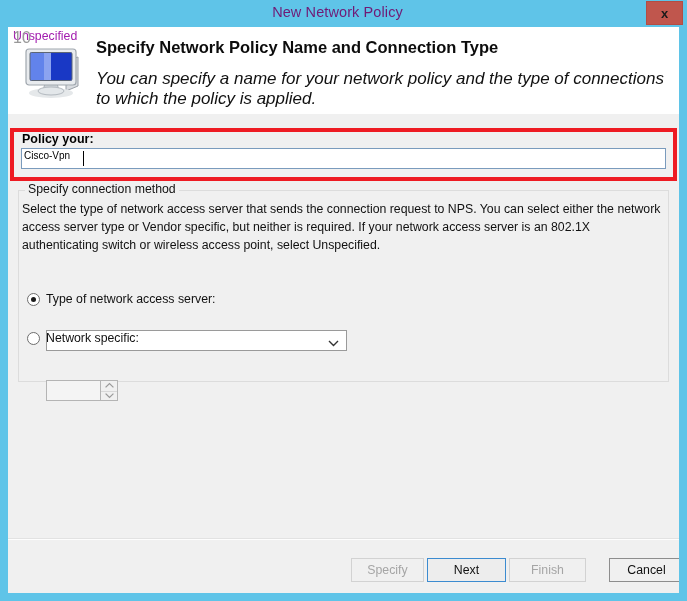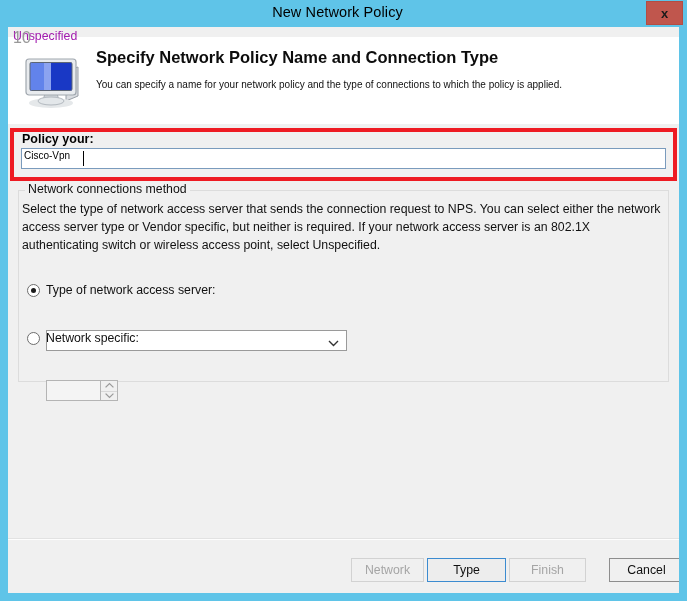--- a/index.html
+++ b/index.html
@@ -25,21 +25,21 @@
     width: 687px;
     height: 27px;
     background: #5fc4e8;
   }
   #title-text {
     position: absolute;
     left: 0; top: 4px;
     width: 675px;
     text-align: center;
     font-size: 14.5px;
-    color: #000000;
+    color: #701a75;
     letter-spacing: 0.1px;
     font-family: "Liberation Sans", sans-serif;
   }
   #close-button {
     position: absolute;
     right: 4px;
     top: 1px;
     width: 37px;
     height: 24px;
     background: #c0564d;
@@ -64,21 +64,20 @@
     background: #f0f0f0;
     overflow: hidden;
   }
   
   #header {
     position: absolute;
     left: 0; top: 0;
     width: 671px;
     height: 87px;
     background: #ffffff;
-    margin-top: 10px;
   }
   #header-icon {
     position: absolute;
     left: 12px;
     top: 12px;
     width: 70px;
     height: 62px;
   }
   #header-title {
     position: absolute;
@@ -87,23 +86,24 @@
     font-size: 16.5px;
     font-weight: bold;
     color: #0c0c0c;
     font-family: "Liberation Sans", sans-serif;
   }
   #header-subtitle {
     position: absolute;
     left: 88px;
     top: 42px;
     width: 575px;
-    font-size: 10px;
-    color: #111111;
-    font-family: "Liberation Sans", sans-serif;
+    font-size: 17px;
+    color: #111111;
+    font-family: "Liberation Sans", sans-serif;
+    font-style: italic;
   }
   
   #policy-name-highlight {
     position: absolute;
     left: 2px;
     top: 101px;
     width: 667px;
     height: 53px;
     border: 4px solid #ee1b23;
     box-sizing: border-box;
@@ -180,21 +180,21 @@
     color: #111111;
     line-height: 18px;
     font-family: "Liberation Sans", sans-serif;
   }
   
   .radio-row {
     position: absolute;
     display: flex;
     align-items: center;
   }
-  #radio-row-type { left: 19px; top: 256px; }
+  #radio-row-type { left: 19px; top: 265px; }
   #radio-row-vendor { left: 19px; top: 304px; }
   .radio-mark {
     width: 13px;
     height: 13px;
     border-radius: 50%;
     border: 1px solid #6d6d6d;
     background: #ffffff;
     box-sizing: border-box;
     position: relative;
     flex: none;
@@ -371,21 +371,21 @@
       <div id="header-subtitle">You can specify a name for your network policy and the type of connections to which the policy is applied.</div>
     </div>
 
     <div id="policy-name-highlight"></div>
     <div id="policy-name-label">Policy your:</div>
     <div id="policy-name-input"></div>
     <div id="policy-name-input-text">Cisco-Vpn</div>
     <div id="text-caret" style="left: 74.6719px;"></div>
 
     <div id="group-box"></div>
-    <div id="group-legend">Network connections method</div>
+    <div id="group-legend">Specify connection method</div>
     <div id="group-description">Select the type of network access server that sends the connection request to NPS. You can select either the network access server type or Vendor specific, but neither is required.  If your network access server is an 802.1X authenticating switch or wireless access point, select Unspecified.</div>
 
     <div class="radio-row" id="radio-row-type">
       <span class="radio-mark checked"></span>
       <span class="radio-label">Type of network access server:</span>
     </div>
 
     <div id="server-type-dropdown">
       <div id="dropdown-arrow">
         <svg width="11" height="11" viewBox="0 0 11 11" xmlns="http://www.w3.org/2000/svg">
@@ -411,20 +411,20 @@
           <svg width="9" height="7" viewBox="0 0 9 7" xmlns="http://www.w3.org/2000/svg">
             <path d="M1 2 L4.5 5.5 L8 2" fill="none" stroke="#9a9a9a" stroke-width="1.2" stroke-linecap="square"></path>
           </svg>
         </div>
       </div>
     </div>
     <div id="vendor-spinner-value">10</div>
 
     <div id="footer-separator"></div>
     <div id="footer">
-      <div class="footer-button disabled" id="btn-previous">Network</div>
-      <div class="footer-button default" id="btn-next">Type</div>
+      <div class="footer-button disabled" id="btn-previous">Specify</div>
+      <div class="footer-button default" id="btn-next">Next</div>
       <div class="footer-button disabled" id="btn-finish">Finish</div>
       <div class="footer-button enabled" id="btn-cancel">Cancel</div>
     </div>
 
   </div>
 </div>
 
 </body></html>

